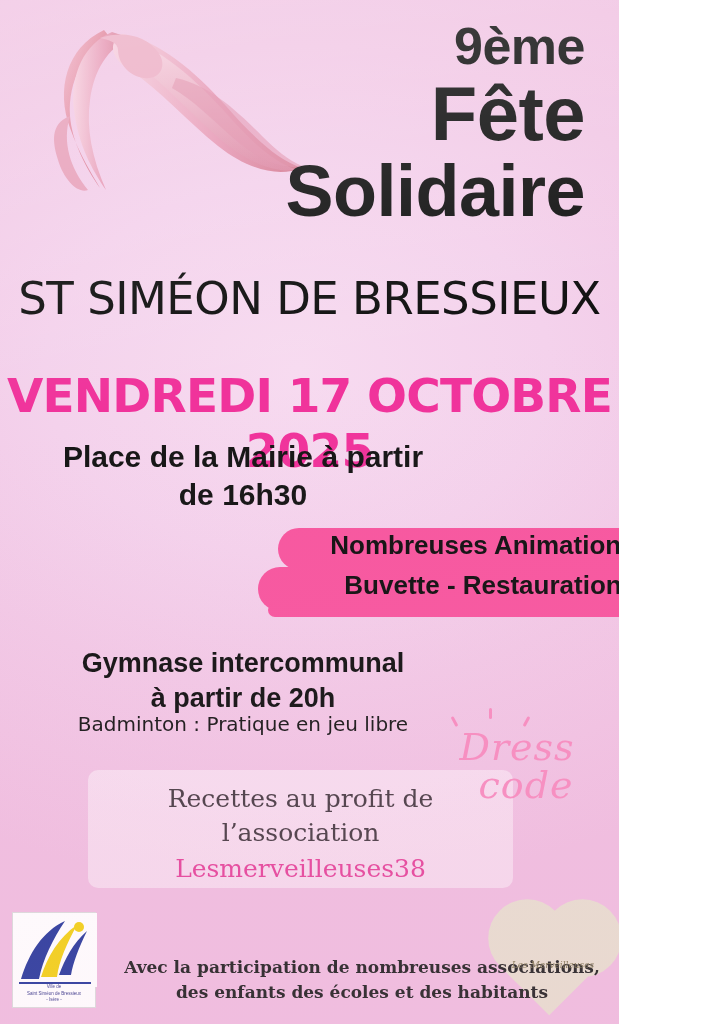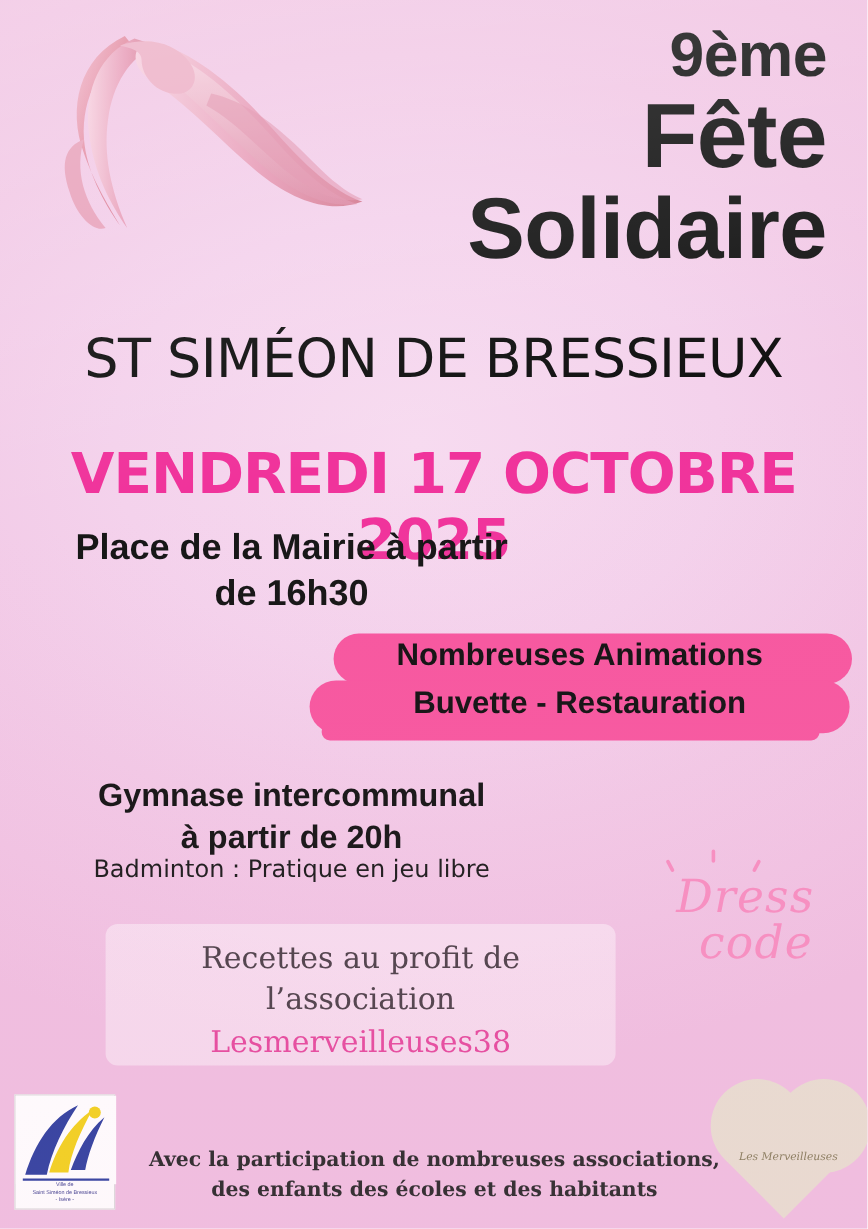--- a/index.html
+++ b/index.html
@@ -7,21 +7,21 @@
     padding: 0;
   }
   body {
     width: 723px;
     height: 1024px;
     font-family: "Liberation Sans", sans-serif;
     overflow: hidden;
   }
   .poster {
     position: relative;
-    width: 723px;
+    width: 619px;
     height: 1024px;
     background:
       radial-gradient(ellipse 700px 520px at 48% 36%, #f7dbf0 0%, #f4d2ec 36%, #f2c9e6 62%, #f0bfe0 100%);
     overflow: hidden;
   }
   .poster::after {
     content: "";
     position: absolute;
     inset: 0;
     background: linear-gradient(170deg, rgba(255,255,255,0.22) 0%, rgba(255,255,255,0.0) 38%, rgba(240,170,210,0.10) 100%);

